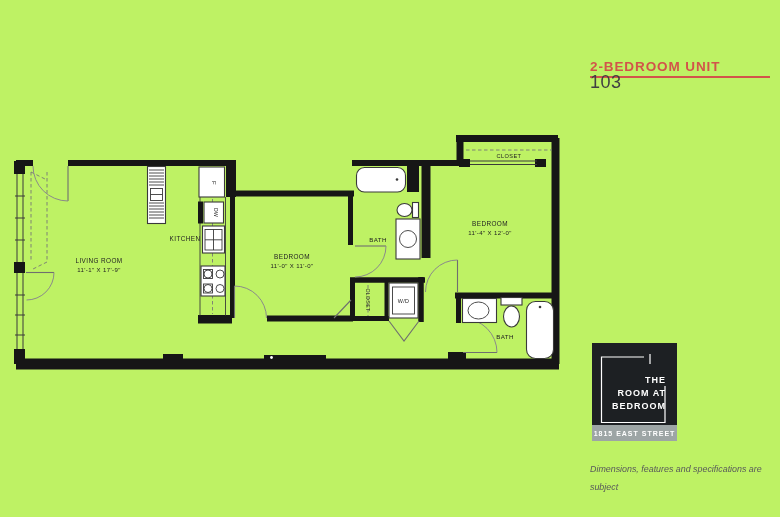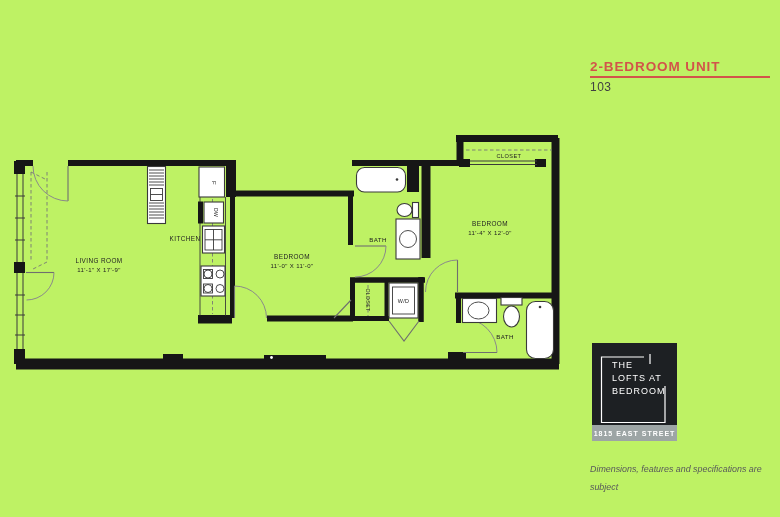--- a/index.html
+++ b/index.html
@@ -15,26 +15,26 @@
   .door{stroke:#8a8a8a;fill:none;stroke-width:1;}
   .leaf{stroke:#6f6f6f;fill:none;stroke-width:1.1;}
   .dash{stroke:#777;fill:none;stroke-width:0.9;stroke-dasharray:3.5,2.5;}
   .win{stroke:#3a3a3a;fill:none;stroke-width:1;}
   .lbl{fill:#222;font-family:"Liberation Sans",sans-serif;letter-spacing:0.4px;}
 
   
   .title{position:absolute;left:590px;top:59px;font-size:13.5px;font-weight:bold;
          letter-spacing:0.9px;color:#d2544a;}
   .title-rule{position:absolute;left:590px;top:76px;width:180px;height:1.6px;background:#d2544a;}
-  .unit-number{position:absolute;left:590px;top:80px;font-size:12px;color:#414042;letter-spacing:0.5px;}
+  .unit-number{position:absolute;left:590px;top:72px;font-size:18px;color:#414042;letter-spacing:0.5px;}
 
   .logo-box{position:absolute;left:592px;top:343px;width:85px;height:82px;background:#1d2023;}
   .logo-border{position:absolute;left:0;top:0;}
-  .logo-text{position:absolute;left:20px;top:16px;color:#fff;font-size:9px;font-weight:normal;
-             letter-spacing:1px;line-height:13px;white-space:nowrap;}
+  .logo-text{position:absolute;left:20px;top:31px;color:#fff;font-size:9px;font-weight:bold;
+             letter-spacing:1px;line-height:13px;white-space:nowrap;text-align:right;}
   .address-bar{position:absolute;left:592px;top:425px;width:85px;height:16px;background:#9da5a5;
                color:#fff;font-size:7px;font-weight:bold;letter-spacing:1px;text-align:center;
                line-height:17px;}
   .disclaimer{position:absolute;left:590px;top:461px;width:188px;font-size:8.9px;font-style:italic;
               color:#58595b;line-height:17.6px;}
 </style>
 </head>
 <body>
 
 <div class="page">
@@ -194,21 +194,21 @@
   <div class="title-rule"></div>
   <div class="unit-number">103</div>
 
   <div class="logo-box">
     <svg class="logo-border" width="85" height="82" viewBox="0 0 85 82">
       <path d="M52,14 H9.5 V79.5 H73 V43" stroke="#ffffff" stroke-width="1.2" fill="none"></path>
       <path d="M58,11 V21" stroke="#ffffff" stroke-width="1.2" fill="none"></path>
     </svg>
     <div class="logo-text">
       <div>THE</div>
-      <div>LOFTS AT</div>
+      <div>ROOM AT</div>
       <div>BEDROOM</div>
     </div>
   </div>
   <div class="address-bar">1815 EAST STREET</div>
 
   <div class="disclaimer">
     <div>Dimensions, features and specifications are subject</div>
 
   </div>
 

